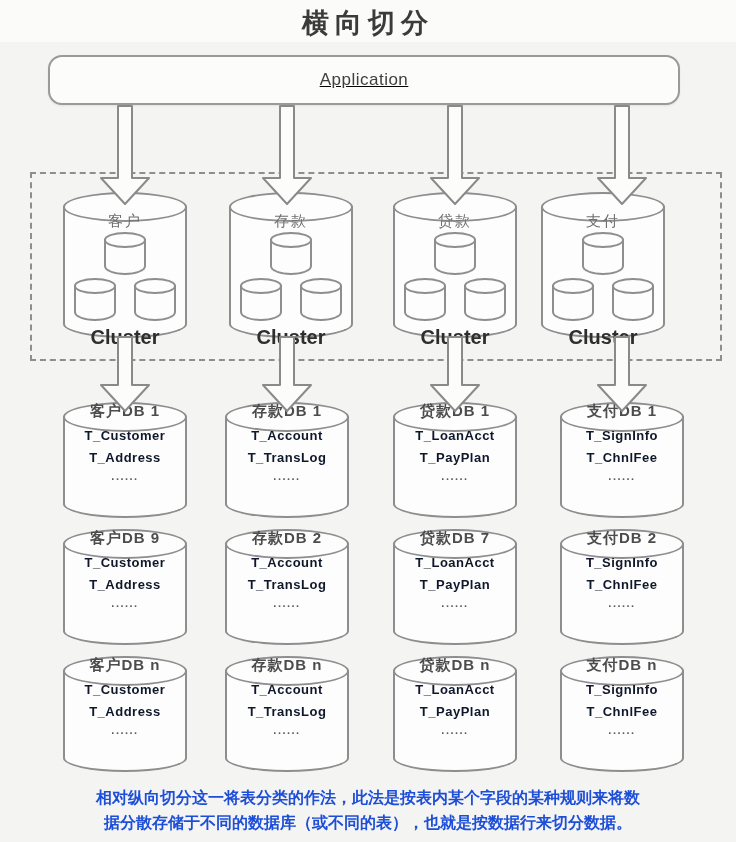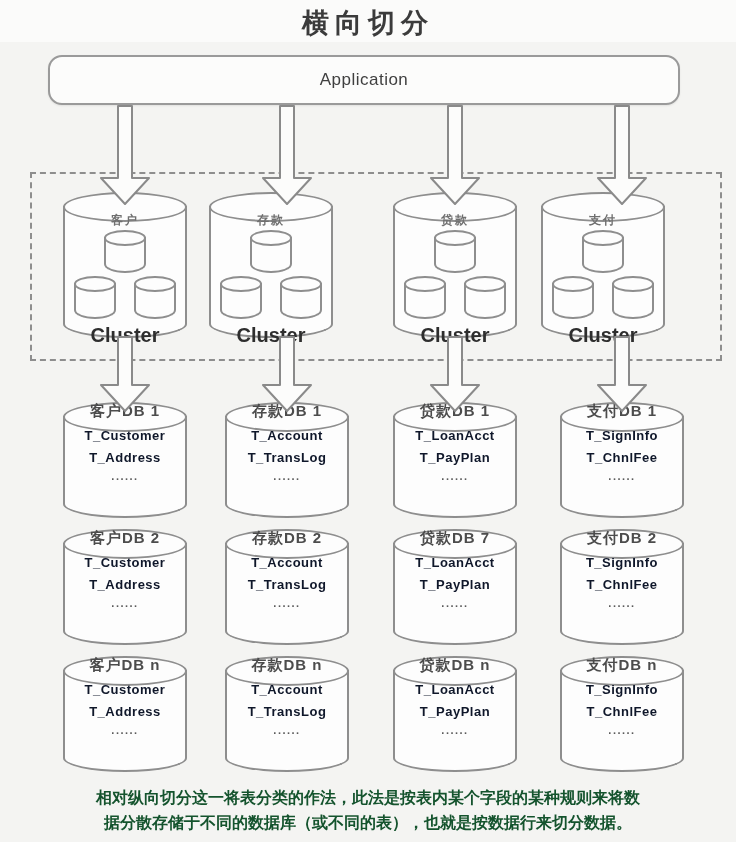--- a/index.html
+++ b/index.html
@@ -18,20 +18,21 @@
     text-align:center; font-size:27px; font-weight:bold;
     color:#3b3b3b; letter-spacing:6px; margin:0;
   }
 
   .app-box {
     position:absolute; left:48px; top:55px; width:628px; height:46px;
     background:#fcfcfb; border:2px solid #9a9a9a; border-radius:14px;
     display:flex; align-items:center; justify-content:center;
     box-shadow:0 1px 2px rgba(0,0,0,0.08);
     z-index:2;
+    text-decoration:underline;
   }
   .app-box span { font-size:17px; color:#3f3f3f; letter-spacing:0.5px; }
 
   .dashed-box {
     position:absolute; left:30px; top:172px; width:688px; height:185px;
     border:2px dashed #8e8e8e; z-index:1;
   }
 
   .arrow { position:absolute; z-index:5; }
 
@@ -43,21 +44,21 @@
   }
   .cyl-body {
     position:absolute; left:0; top:14px; bottom:0; width:120px;
     border:2px solid #8e8e8e; border-top:none;
     border-radius:0 0 50% 50% / 0 0 14px 14px;
     background:#fdfdfd; z-index:1;
   }
   .cyl-content { position:absolute; inset:0; z-index:4; text-align:center; }
 
   .cluster { top:192px; height:146px; }
-  .cluster-name { margin-top:20px; font-size:12px; font-weight:bold; color:#6f6f6f; letter-spacing:2px; }
+  .cluster-name { margin-top:20px; font-size:15px; font-weight:normal; color:#6f6f6f; letter-spacing:2px; }
   .mini {
     position:relative; display:inline-block; width:38px; height:34px;
     background:#fdfdfd; border:2px solid #8e8e8e; border-top:none;
     border-radius:0 0 50% 50% / 0 0 9px 9px; vertical-align:top;
   }
   .mini::before {
     content:""; position:absolute; left:-2px; top:-7px; width:38px; height:12px;
     background:#fdfdfd; border:2px solid #8e8e8e; border-radius:50%;
   }
   .mini-single { margin-top:8px; }
@@ -65,21 +66,21 @@
   .cluster-label { margin-top:5px; font-size:20px; font-weight:bold; color:#2e2e2e; }
 
   .db { height:116px; }
   .db-title { font-size:15px; font-weight:bold; color:#4c4c4c; letter-spacing:1px; }
   .db-table { margin-top:7px; font-size:13px; font-weight:bold; color:#0f172a; letter-spacing:0.5px; }
   .db-more { margin-top:5px; font-size:11px; font-weight:bold; color:#5a5a5a; letter-spacing:1.5px; }
 
   .caption {
     position:absolute; left:38px; top:786px; width:660px;
     text-align:center; font-size:16px; font-weight:600;
-    color:#14532d; line-height:1.55;
+    color:#1d4ed8; line-height:1.55;
   }
 </style>
 </head>
 <body>
 
 <div class="stage">
 
   <div class="top-strip"></div>
   <h1 class="page-title">横向切分</h1>
 
@@ -109,21 +110,21 @@
       <div class="cluster-name">客户</div>
       <div class="mini-single"><span class="mini"></span></div>
       <div class="mini-row">
         <span class="mini"></span>
         <span class="mini"></span>
       </div>
       <div class="cluster-label">Cluster</div>
     </div>
   </div>
 
-  <div class="cyl cluster" style="left:209px">
+  <div class="cyl cluster" style="left:229px">
     <div class="cyl-top"></div>
     <div class="cyl-body"></div>
     <div class="cyl-content">
       <div class="cluster-name">存款</div>
       <div class="mini-single"><span class="mini"></span></div>
       <div class="mini-row">
         <span class="mini"></span>
         <span class="mini"></span>
       </div>
       <div class="cluster-label">Cluster</div>
@@ -209,21 +210,21 @@
       <div class="db-table">T_SignInfo</div>
       <div class="db-table">T_ChnlFee</div>
       <div class="db-more">......</div>
     </div>
   </div>
 
   <div class="cyl db" style="left:63px;top:529px">
     <div class="cyl-top"></div>
     <div class="cyl-body"></div>
     <div class="cyl-content">
-      <div class="db-title">客户DB 2</div>
+      <div class="db-title">客户DB 9</div>
       <div class="db-table">T_Customer</div>
       <div class="db-table">T_Address</div>
       <div class="db-more">......</div>
     </div>
   </div>
   <div class="cyl db" style="left:225px;top:529px">
     <div class="cyl-top"></div>
     <div class="cyl-body"></div>
     <div class="cyl-content">
       <div class="db-title">存款DB 2</div>

